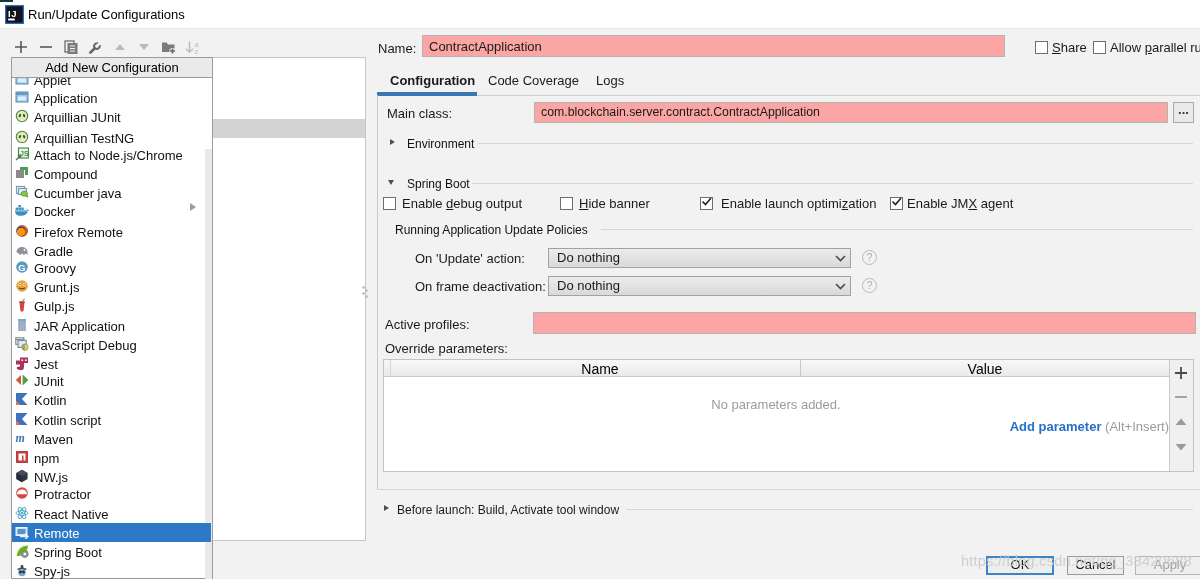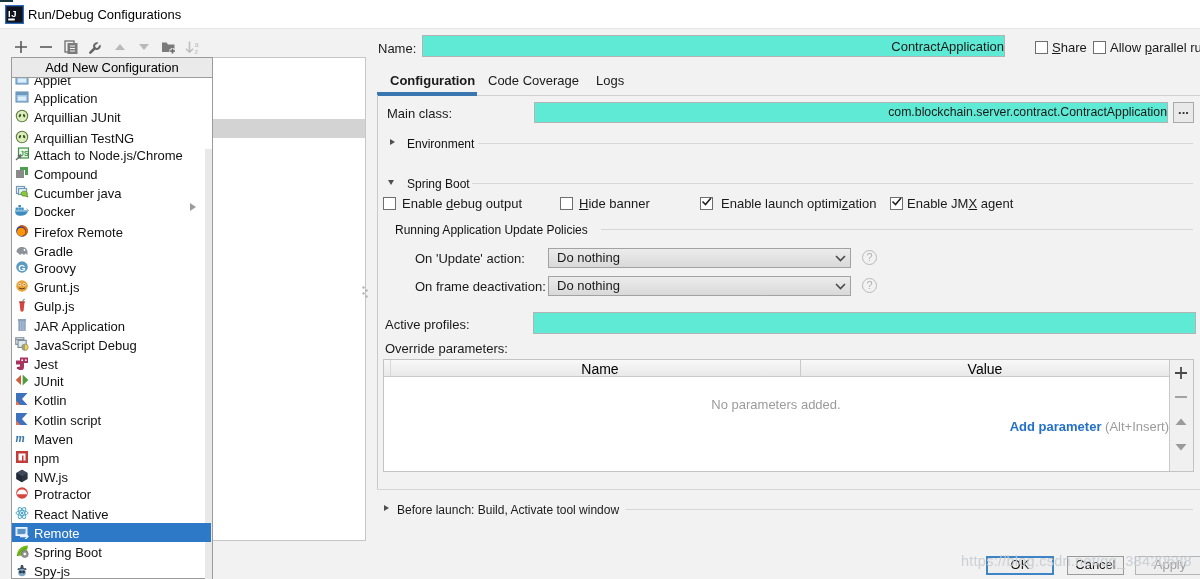--- a/index.html
+++ b/index.html
@@ -1,21 +1,21 @@
 <!DOCTYPE html>
 <html><head>
 <meta charset="utf-8">
 <style>
 html,body{margin:0;padding:0;}
 body{width:1200px;height:579px;position:relative;overflow:hidden;background:#f2f2f2;
  font-family:"Liberation Sans",sans-serif;font-size:13px;color:#1a1a1a;}
 .abs{position:absolute;}
 .tb{position:absolute;top:0;left:0;width:1200px;height:28px;background:#fff;border-bottom:1px solid #e5e5e5;}
 .title{position:absolute;left:28px;top:7px;font-size:13px;color:#000;}
-.field{position:absolute;background:#5eead4;border:1px solid #b3b3b3;box-sizing:border-box;font-size:13px;line-height:19px;padding-left:6px;white-space:nowrap;overflow:hidden;text-align:right;}
+.field{position:absolute;background:#fca5a5;border:1px solid #b3b3b3;box-sizing:border-box;font-size:13px;line-height:19px;padding-left:6px;white-space:nowrap;overflow:hidden;}
 .cb{position:absolute;width:13px;height:13px;background:#fff;border:1px solid #6e6e6e;box-sizing:border-box;}
 .cblab{position:absolute;font-size:13px;white-space:nowrap;}
 .seph{position:absolute;height:1px;background:#d6d6d6;}
 .sect{position:absolute;font-size:12px;color:#111;white-space:nowrap;}
 .tri-r{position:absolute;width:0;height:0;border-left:5.5px solid #4f4f4f;border-top:3.8px solid transparent;border-bottom:3.8px solid transparent;}
 .tri-d{position:absolute;width:0;height:0;border-top:5.5px solid #4f4f4f;border-left:3.8px solid transparent;border-right:3.8px solid transparent;}
 .combo{position:absolute;width:303px;height:20px;box-sizing:border-box;border:1px solid #a2a2a2;background:linear-gradient(#ececec,#d9d9d9);font-size:13px;line-height:18px;padding-left:8px;}
 .combo .chev{position:absolute;right:4px;top:6px;width:11px;height:7px;}
 .qm{position:absolute;width:15px;height:15px;border:1.5px solid #b9b9b9;border-radius:50%;box-sizing:border-box;
  color:#b0b0b0;font-size:11px;text-align:center;line-height:12px;}
@@ -34,21 +34,21 @@
 </head>
 <body>
 
 <div class="tb"></div>
 <div style="position:absolute;left:0;top:0;width:13px;height:2px;background:#16383e;"></div>
 <svg class="abs" style="left:5px;top:5px;" width="19" height="19" viewBox="0 0 19 19">
     <rect x="0.5" y="0.5" width="18" height="18" fill="#10131c" stroke="#2e6bbf" stroke-width="1.6"></rect>
     <text x="3" y="11.5" font-size="9.5" font-weight="bold" fill="#fff" font-family="Liberation Sans" letter-spacing="0.5">IJ</text>
     <rect x="3.2" y="13.5" width="6.5" height="2" fill="#fff"></rect>
   </svg>
-<div class="title">Run/Debug Configurations</div>
+<div class="title">Run/Update Configurations</div>
 
 <svg class="abs" style="left:14px;top:40px;" width="190" height="14" viewBox="0 0 190 14">
  <g stroke="#595959" stroke-width="1.6" fill="none">
   <path d="M7 1 V13 M1 7 H13"></path>
   <path d="M26 7 H38"></path>
  </g>
  <g>
   <rect x="51" y="1" width="9" height="11" fill="none" stroke="#6b6b6b" stroke-width="1.3"></rect>
   <rect x="54" y="3.5" width="9" height="11" fill="#7b7b7b" stroke="#7b7b7b"></rect>
   <path d="M56 6h5M56 8.5h5M56 11h5" stroke="#f2f2f2" stroke-width="1"></path>

